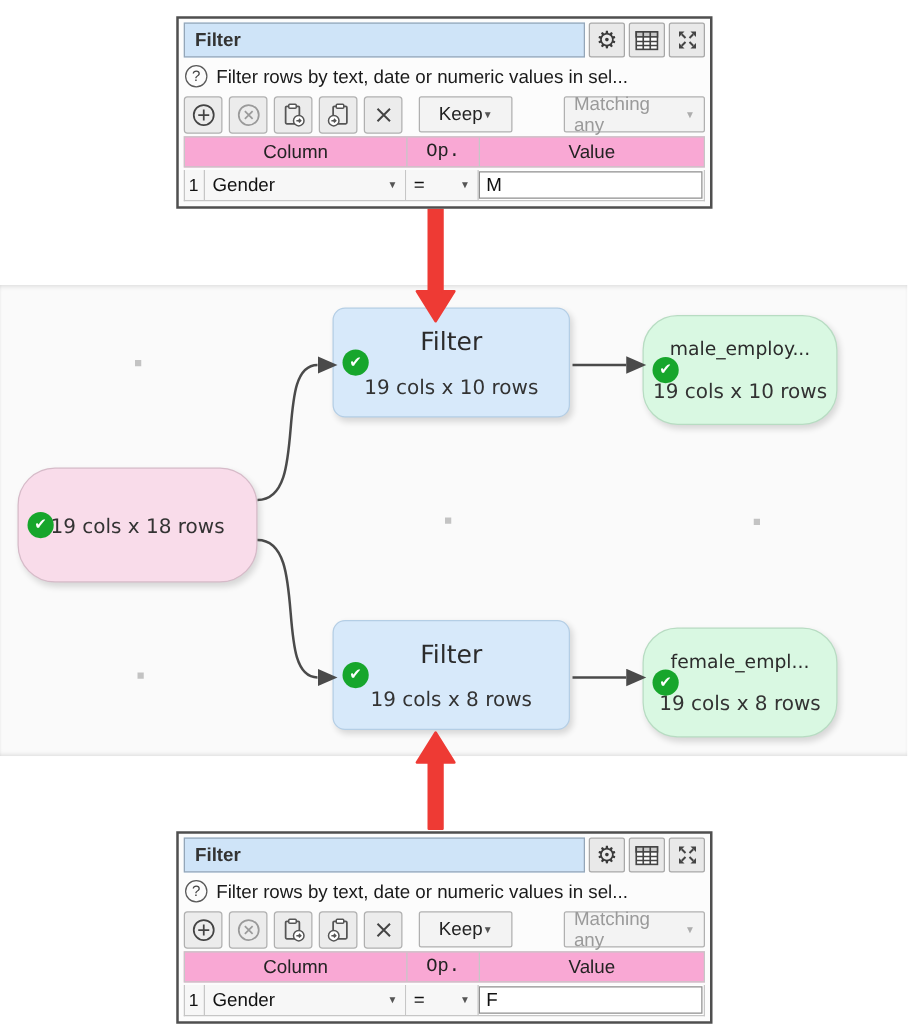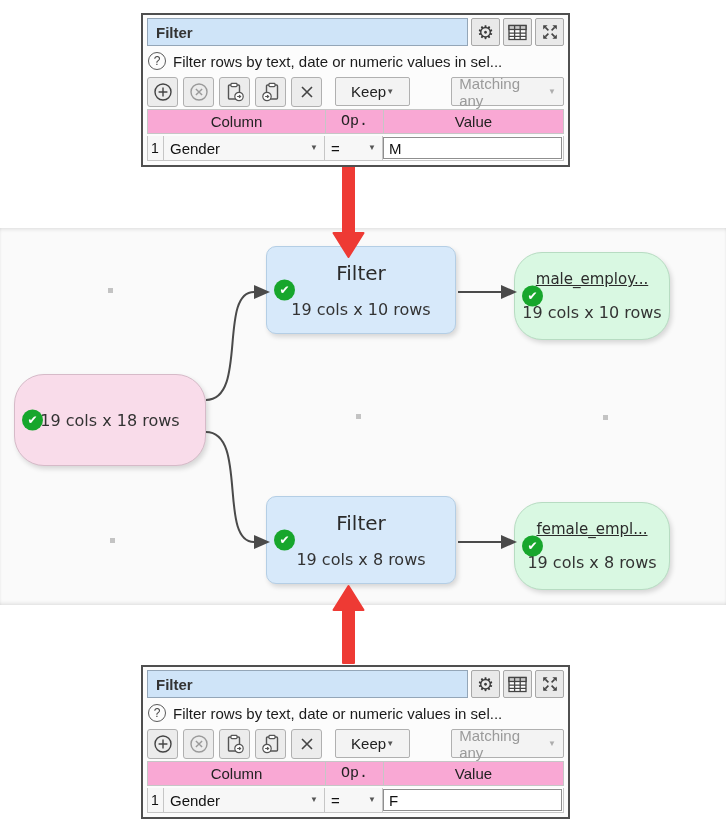--- a/index.html
+++ b/index.html
@@ -29,21 +29,21 @@
     border:1px solid; box-shadow:2px 3px 5px rgba(0,0,0,0.14);
     font-family:"DejaVu Sans", sans-serif; text-align:center;
   }
   .node-title { color:#2b2b2b; white-space:nowrap; }
   .node-sub   { font-size:16px; color:#333; white-space:nowrap; }
   .node.input     { background:var(--input-node-bg,#f9dcea);     border-color:#d6bac8; border-radius:30px; }
   .node.transform { background:var(--transform-node-bg,#d7e9fa); border-color:#b4cee5; border-radius:10px; }
   .node.output    { background:var(--output-node-bg,#d9f8e2);    border-color:#b7dcc2; border-radius:28px; }
   .node.input .node-title     { font-size:17px; }
   .node.transform .node-title { font-size:20px; }
-  .node.output .node-title    { font-size:15px;text-decoration:underline; }
+  .node.output .node-title    { font-size:15px; }
   .check {
     position:absolute; left:7px; top:50%; transform:translateY(-50%);
     width:21px; height:21px; border-radius:50%;
     background:var(--check-green,#17a62c); color:#fff; font-size:12px; line-height:21px;
     text-align:center; font-family:"DejaVu Sans", sans-serif;
   }
 
   
   .panel {
     position:absolute; left:141px; width:429px; box-sizing:border-box; z-index:5;

